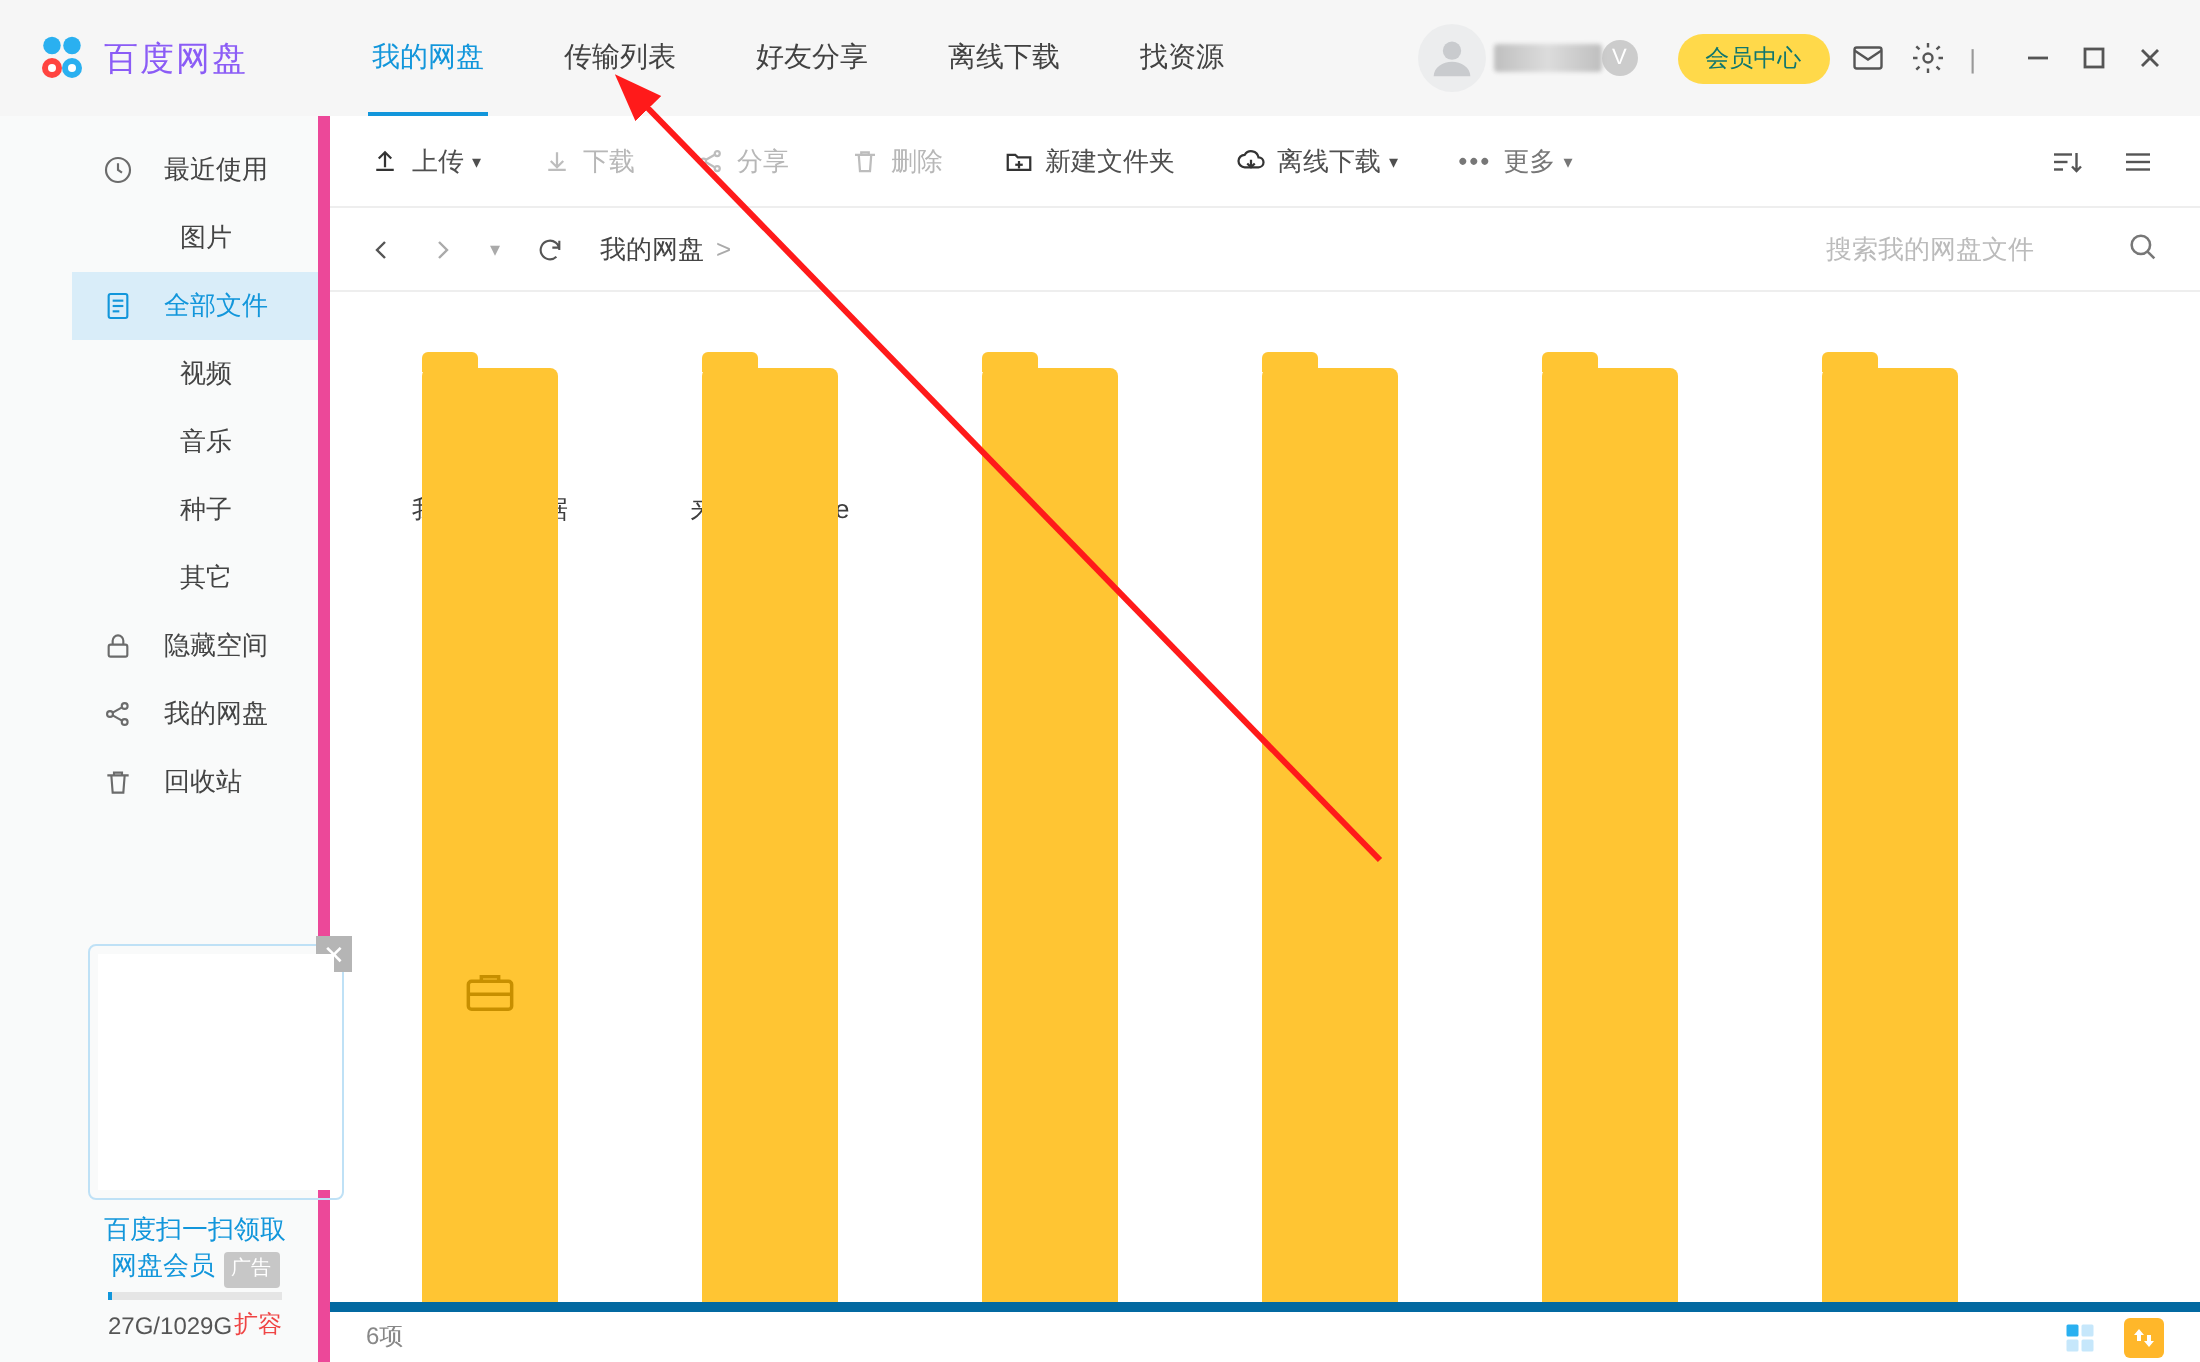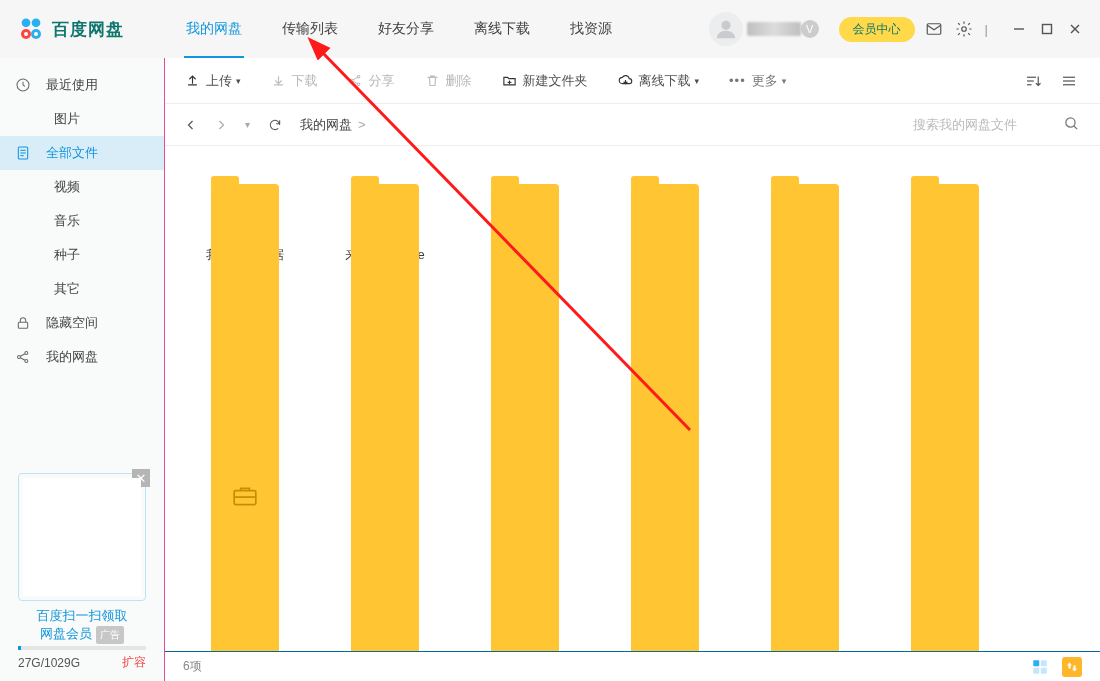--- a/index.html
+++ b/index.html
@@ -1,34 +1,34 @@
 <!DOCTYPE html>
 <html><head>
 <meta charset="utf-8">
 <style>
   * { box-sizing: border-box; font-family: "Microsoft YaHei", Arial, sans-serif; }
   body { margin:0; width:1100px; height:681px; background:#fff; overflow:hidden; font-size:13px; color:#333; position:relative;}
   
   .header { height:58px; background:#f6f6f6; display:flex; align-items:center; padding:0 16px; position:relative; }
   .logo { display:flex; align-items:center; gap:6px; margin-right:42px;}
-  .logo-title { font-size:17px; font-weight:700; color:#0f766e; letter-spacing:1px;}
+  .logo-title { font-size:17px; font-weight:400; color:#8b5cf6; letter-spacing:1px;}
   .nav { display:flex; height:100%; }
   .nav-tab { padding:0 20px; display:flex; align-items:center; height:100%; color:#424242; font-size:14px; cursor:pointer; position:relative;}
   .nav-tab.active { color:#1296db; font-weight:500;}
   .nav-tab.active::after { content:""; position:absolute; left:18px; right:18px; bottom:0; height:2px; background:#1296db;}
   .header-right { margin-left:auto; display:flex; align-items:center; gap:8px;}
   .avatar-wrap { display:flex; align-items:center; gap:4px; margin-right:12px;}
   .avatar-circle { width:34px; height:34px; border-radius:50%; background:#ecedee; display:flex; align-items:center; justify-content:center;}
   .v-badge { width:18px; height:18px; border-radius:50%; background:#ccc; color:#fff; font-size:11px; display:flex; align-items:center; justify-content:center; margin-left:-4px;}
   .member-btn { background:#ffd94a; color:#0f766e; font-size:12px; padding:4px 14px; border-radius:14px; cursor:pointer;}
   .hicon { color:#555; cursor:pointer; padding:4px 2px; display:flex;}
   .win-ctrls { display:flex; gap:10px; margin-left:12px;}
   
   .body { display:flex; height:calc(681px - 58px); }
-  .sidebar { width:165px; border-right:1px solid #ec4899; display:flex; flex-direction:column; background:#f9fafa;}
+  .sidebar { width:165px; border-right:6px solid #ec4899; display:flex; flex-direction:column; background:#f9fafa;padding-left:36px;}
   .s-item { display:flex; align-items:center; gap:14px; height:34px; padding:0 12px 0 30px; color:#444; cursor:pointer;}
   .s-item.top { padding-left:14px; }
   .s-item.active { background:#d9edf9; color:#1296db;}
   .s-icon { width:18px; height:18px; display:flex; align-items:center; justify-content:center; color:#6b6b6b;}
   .s-item.active .s-icon { color:#1296db;}
   .sidebar-bottom { margin-top:auto; padding:8px 8px 4px; position:relative;}
   .qr-wrap { border:1px solid #bfe1f6; border-radius:4px; padding:4px; width:128px; margin:0 auto; position:relative;}
   .qr-close { position:absolute; top:-5px; right:-5px; width:18px; height:18px; background:#b5b5b5; color:#fff; font-size:13px; display:flex; align-items:center; justify-content:center; cursor:pointer;}
   .qr-box { width:118px; height:118px; margin:0 auto;
     background:
@@ -61,21 +61,21 @@
   
   .content { flex:1; overflow:auto; padding:30px 30px 0 30px;}
   .grid { display:flex; flex-wrap:wrap; gap:42px 40px;}
   .file { width:100px; text-align:center; cursor:pointer;}
   .folder { width:68px; height:56px; margin:0 auto; position:relative;}
   .folder .tab { position:absolute; top:0; left:0; width:28px; height:10px; background:#ffc533; border-radius:3px 3px 0 0;}
   .folder .body { position:absolute; top:8px; left:0; right:0; bottom:0; background:#ffc533; border-radius:4px; display:flex; align-items:center; justify-content:center;}
   .file-label { margin-top:14px; font-size:13px; color:#3d3d3d; white-space:nowrap;}
   .add-tile { width:62px; height:62px; border:1px dashed #53b4e8; display:flex; align-items:center; justify-content:center; margin:0 auto;}
   
-  .status { height:30px; border-top:1px solid #0369a1; display:flex; align-items:center; padding:0 18px; font-size:12px; color:#888;}
+  .status { height:30px; border-top:5px solid #0369a1; display:flex; align-items:center; padding:0 18px; font-size:12px; color:#888;}
   .view-toggle { margin-left:auto; display:flex; gap:12px;}
   .vt-btn { width:20px; height:20px; display:flex; align-items:center; justify-content:center; cursor:pointer;}
   
   .red-arrow { position:absolute; pointer-events:none; z-index:50;}
   
   .blurname { width:54px; height:14px; background:linear-gradient(90deg,#bfbfbf,#dcdcdc,#bfbfbf); border-radius:2px; filter:blur(1px);}
 </style>
 </head>
 <body>
 
@@ -207,20 +207,28 @@
           <svg width="16" height="16" viewBox="0 0 24 24" fill="none" stroke="currentColor" stroke-width="1.6">
             <circle cx="6" cy="12" r="2.2"></circle>
             <circle cx="17" cy="6" r="2.2"></circle>
             <circle cx="17" cy="18" r="2.2"></circle>
             <line x1="8" y1="11" x2="15" y2="7"></line>
             <line x1="8" y1="13" x2="15" y2="17"></line>
           </svg>
         </span>
       <span>我的网盘</span>
     </div>
+    <div class="s-item top">
+      <span class="s-icon">
+          <svg width="16" height="16" viewBox="0 0 24 24" fill="none" stroke="currentColor" stroke-width="1.6">
+            <path d="M4 7h16M9 7V5h6v2M7 7l1 13h8l1-13"></path>
+          </svg>
+        </span>
+      <span>回收站</span>
+    </div>
 
     <div class="sidebar-bottom">
       <div class="qr-wrap">
         <div class="qr-close">✕</div>
         <div class="qr-box"></div>
       </div>
       <div class="qr-lines">
         <div>百度扫一扫领取</div>
         <div><span>网盘会员</span><span class="ad-tag">广告</span></div>
       </div>

